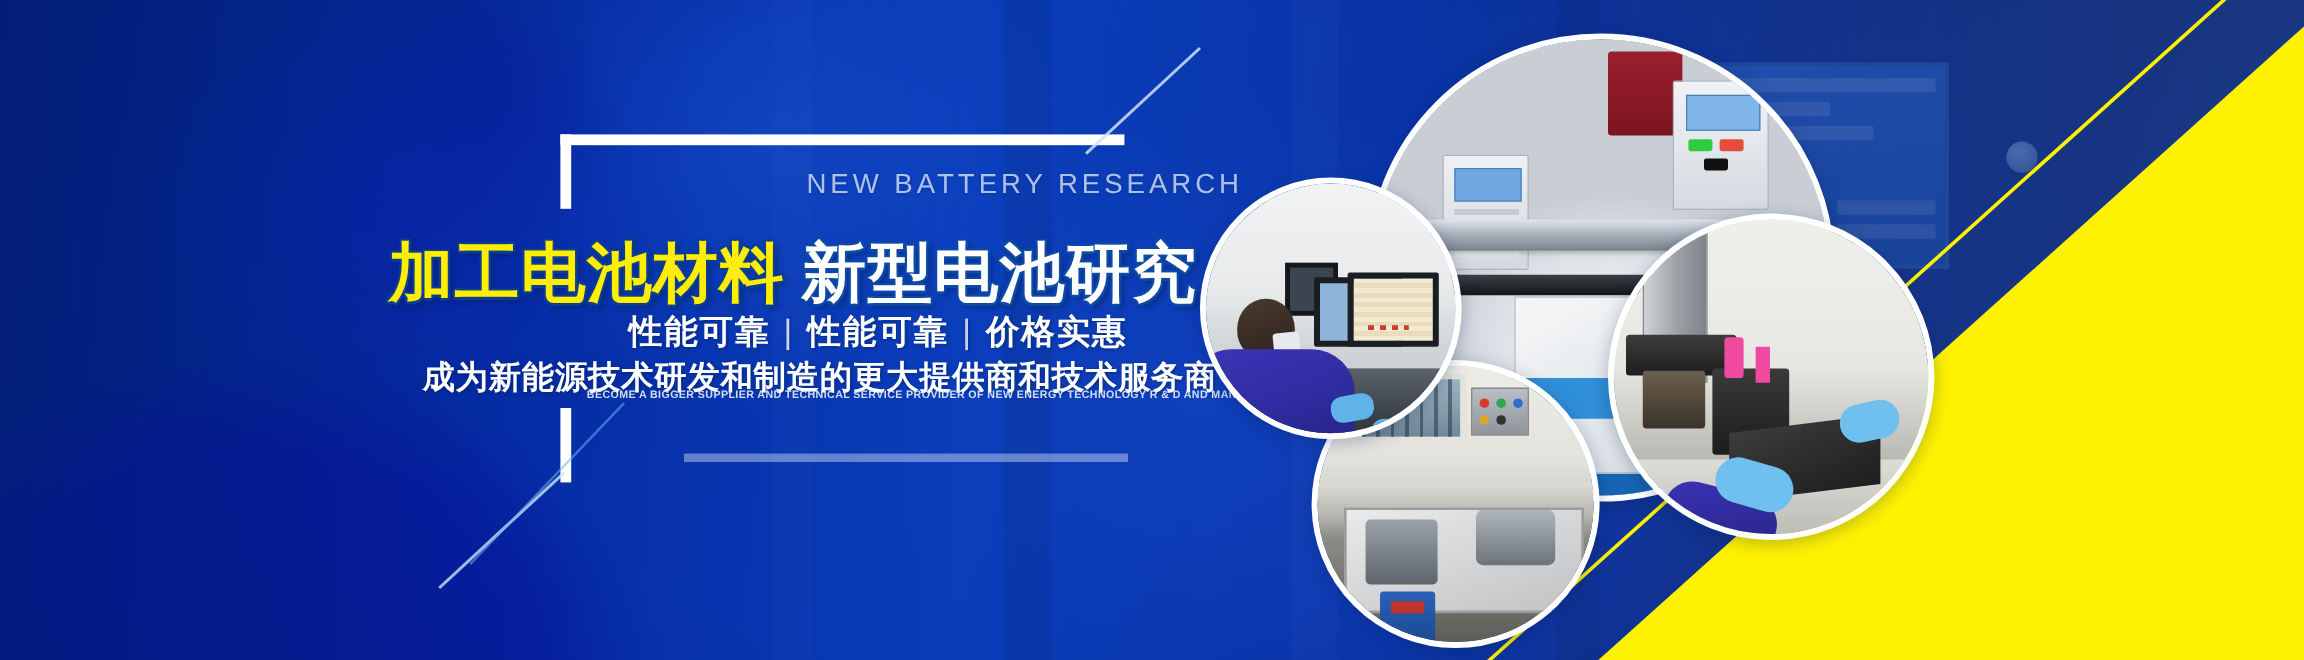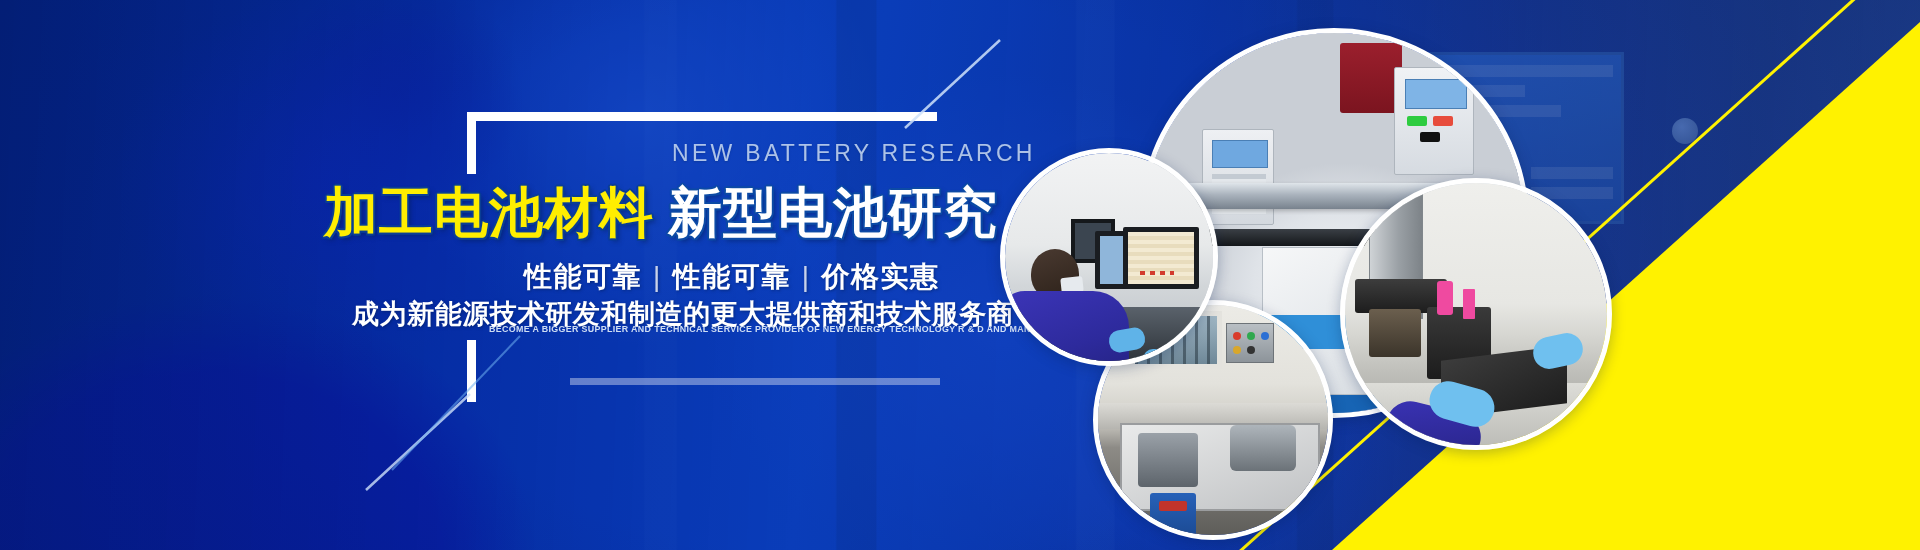--- a/index.html
+++ b/index.html
@@ -79,21 +79,21 @@
     left:672px; top:140px;
     font-size:23px;
     letter-spacing:3.3px;
     color:rgba(214,229,248,.80);
     font-weight:400;
     white-space:nowrap;
     text-shadow:0 1px 2px rgba(0,40,110,.35);
   }
   .headline {
     position:absolute;
-    left:324px; top:185px;
+    left:324px; top:201px;
     font-size:54px;
     font-weight:700;
     letter-spacing:1px;
     white-space:nowrap;
     line-height:1;
   }
   .headline .hl-yellow {
     color:#ffee00;
     text-shadow:
       2px 0 0 #0a3e95, -2px 0 0 #0a3e95, 0 2px 0 #0a3e95, 0 -2px 0 #0a3e95,

